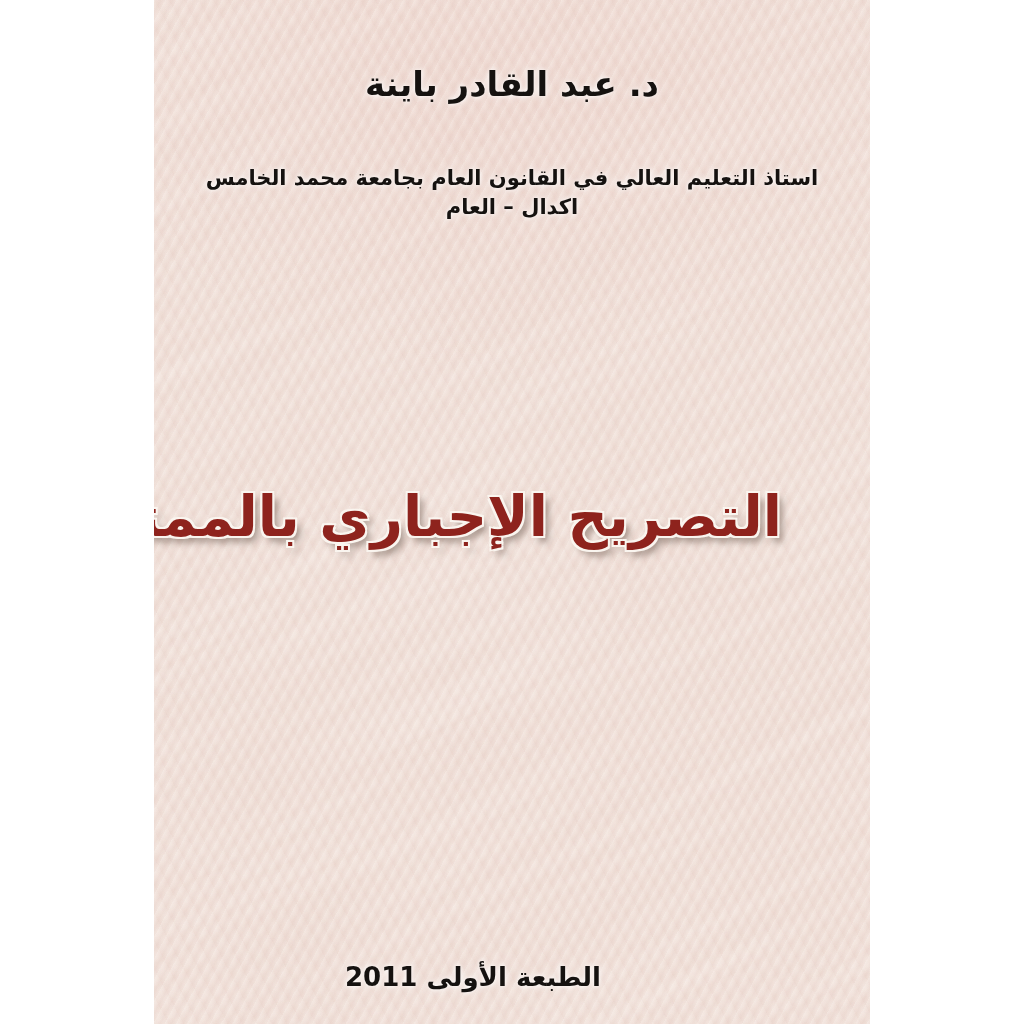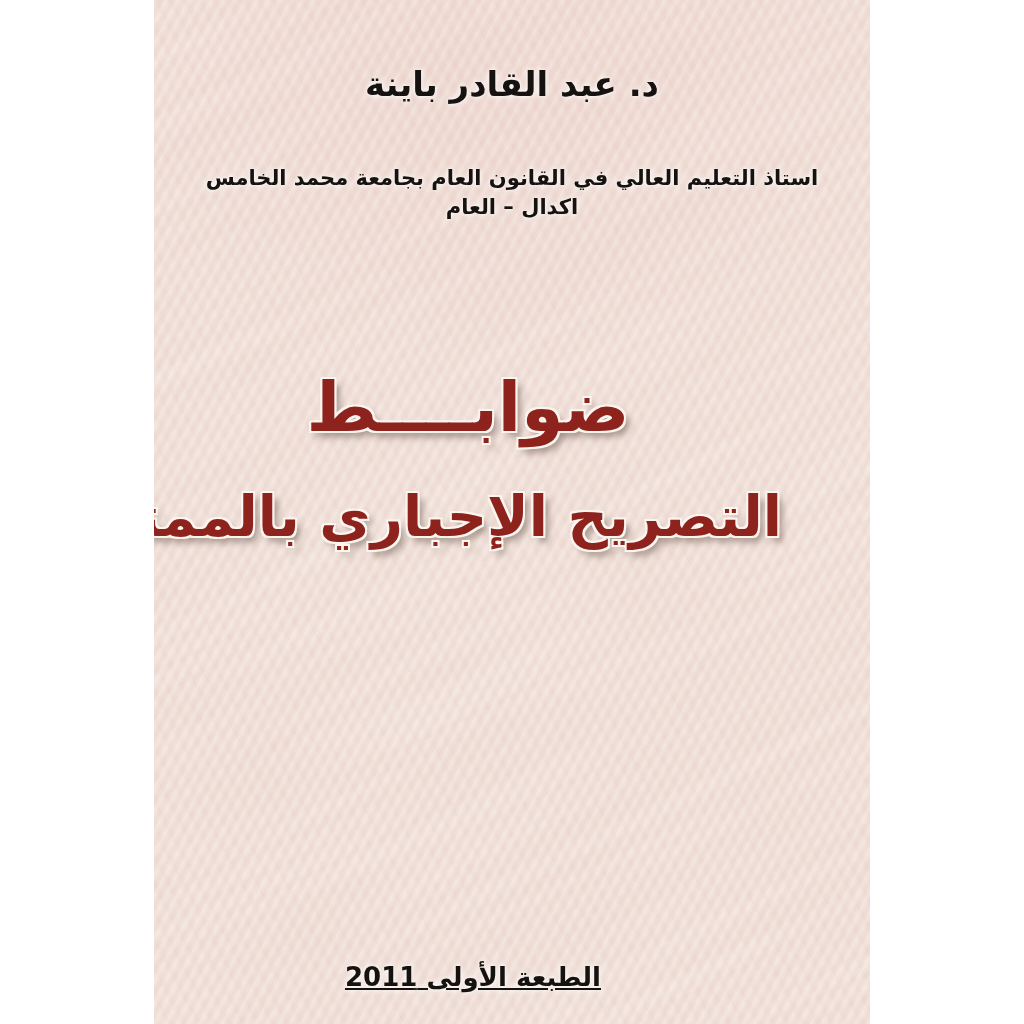--- a/index.html
+++ b/index.html
@@ -117,21 +117,20 @@
   .title-line-2 {
     top: 484px;
     right: 88px;
     font-size: 56px;
   }
 
   .edition-line {
     top: 962px;
     right: 78px;
     font-size: 26px;
-    text-decoration: underline;
   }
 </style>
 </head>
 <body style="background: rgb(255, 255, 255);">
 
 <div class="scan-page">
 
   <div class="book-cover">
 
     <svg class="marble-texture" width="716" height="1024" viewBox="0 0 716 1024" preserveAspectRatio="none" xmlns="http://www.w3.org/2000/svg">
@@ -158,21 +157,20 @@
 
     <div class="cover-content">
 
       <div class="txt ink author-name">د. عبد القادر باينة</div>
 
       <div class="txt ink affiliation">
         <div>استاذ التعليم العالي في القانون العام بجامعة محمد الخامس</div>
         <div>اكدال – العام</div>
       </div>
 
-      <div class="txt book-title title-line-1">ضوابــــط</div>
 
       <div class="txt book-title title-line-2">التصريح الإجباري بالممتلكات</div>
 
       <div class="txt ink edition-line">الطبعة الأولى 2011</div>
 
     </div>
   </div>
 </div>
 
 </body></html>

